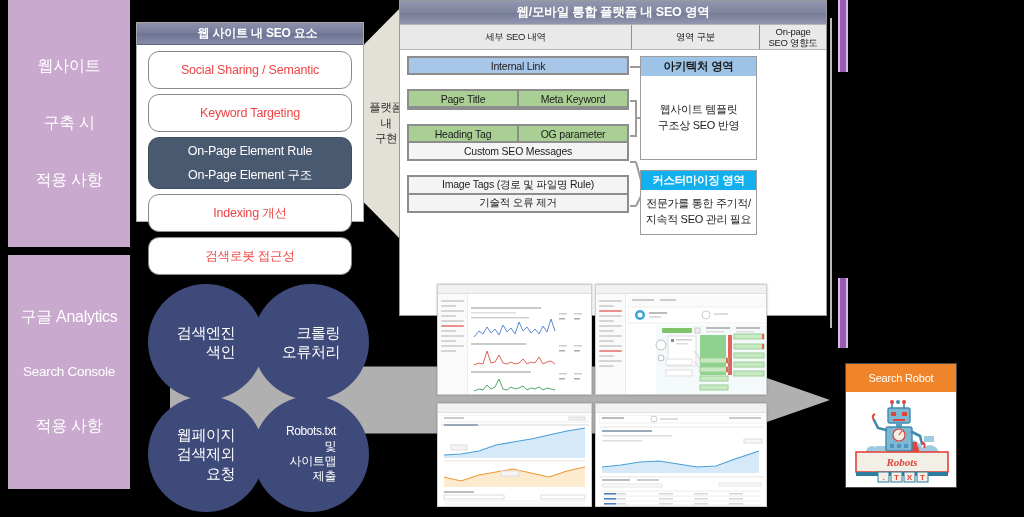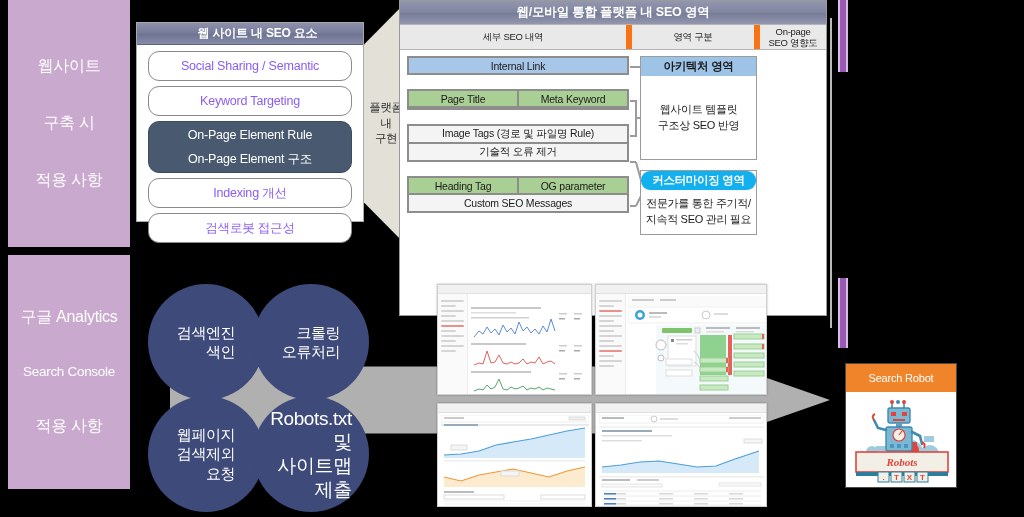--- a/index.html
+++ b/index.html
@@ -33,22 +33,22 @@
   #seo-card-header {
     height:22px; width:100%;
     background:linear-gradient(to bottom,#8c90ab 0%,#777c9b 48%,#6e7392 52%,#868ba8 100%);
     color:#fff; font-size:12px; font-weight:bold; letter-spacing:-0.2px;
     display:flex; align-items:center; justify-content:center;
     border-bottom:1px solid #5f6483;
     padding-left:15px;
   }
   #seo-list { padding:6px 11px 8px 11px; display:flex; flex-direction:column; gap:5px; }
   .seo-pill {
-    height:30px; border:1px solid #8a8a8a; border-radius:11px;
-    background:#ffffff; color:#8b5cf6; font-size:12.5px;
+    height:38px; border:1px solid #8a8a8a; border-radius:11px;
+    background:#ffffff; color:#ef4444; font-size:12.5px;
     display:flex; align-items:center; justify-content:center;
     letter-spacing:-0.2px;
   }
   .seo-pill.dark {
     background:#495a70; border:1px solid #3c4b5e; color:#ffffff;
   }
   .seo-group-dark { display:flex; flex-direction:column;
      background:#495a70; border:1px solid #3c4b5e; border-radius:11px; overflow:hidden; }
   .seo-group-dark .seo-pill.dark { border:none; border-radius:0; height:25px; }
 
@@ -69,21 +69,21 @@
     height:23px;
     background:linear-gradient(to bottom,#9296af 0%,#80859f 50%,#767b96 52%,#9296af 100%);
     color:#fff; font-size:12.5px; font-weight:bold; letter-spacing:-0.2px;
     display:flex; align-items:center; justify-content:center;
   }
   #plat-colhead { display:flex; height:26px; background:#e9e9e9;
                   border-top:1px solid #b5b5b5; border-bottom:1px solid #b5b5b5; }
   .plat-col {
     display:flex; align-items:center; justify-content:center; text-align:center;
     font-size:9.5px; color:#222; letter-spacing:-0.3px; line-height:1.2;
-    border-right:6px solid #f97316;
+    border-right:1px solid #f97316;
   }
   .plat-col:last-child { border-right:none; }
   #col-detail { width:232px; }
   #col-area   { width:128px; }
   #col-impact { width:66px; }
 
   #plat-body { position:relative; height:195px; padding:5px 4px 4px 6px; }
 
   
   #detail-col { position:absolute; left:7px; top:6px; width:222px; }
@@ -99,21 +99,21 @@
   .dcell.tall  { height:16px; }
   .dgap { height:2px; }
   sup { font-size:7px; vertical-align:super; }
 
   
   #area-col { position:absolute; left:240px; top:6px; width:117px; }
   .abox { border:1px solid #9c9c9c; background:#ffffff; margin-bottom:10px; }
   .abox-h { height:19px; display:flex; align-items:center; justify-content:center;
             font-size:11.5px; font-weight:bold; color:#1b1b1b; letter-spacing:-0.3px; }
   .abox-h.arch { background:#9dc3e6; }
-  .abox-h.cust { background:#12b0ef; color:#ffffff;border-radius:9px; }
+  .abox-h.cust { background:#12b0ef; color:#ffffff; }
   .abox-b { display:flex; align-items:center; justify-content:center; text-align:center;
             font-size:11px; color:#1b1b1b; line-height:1.45; letter-spacing:-0.3px;
             padding:4px 3px; }
   #abox-arch .abox-b { height:83px; }
   #abox-cust .abox-b { height:44px; }
 
   
   .accent-bar { width:10px; background:#9b59b6; border-left:2px solid #d7bde2;
                 border-right:2px solid #d7bde2; }
   #accent-top    { left:838px; top:0px;   height:72px; }
@@ -121,21 +121,21 @@
 
   
   #gray-rule { left:830px; top:18px; width:2px; height:310px; background:#b9b9b9; }
 
   
   .circle {
     border-radius:50%; background:#3e4a79; color:#ffffff;
     display:flex; align-items:center; justify-content:center; text-align:right;
     font-size:15px; line-height:1.3; letter-spacing:-0.4px;
   }
-  .circle.small-text { font-size:19px; line-height:1.25; }
+  .circle.small-text { font-size:12px; line-height:1.25; }
   #c1 { left:148px; top:284px; width:116px; height:116px; }
   #c2 { left:253px; top:284px; width:116px; height:116px; }
   #c3 { left:148px; top:396px; width:116px; height:116px; }
   #c4 { left:253px; top:396px; width:116px; height:116px; }
 
   
   #bigarrow {
     left:170px; top:340px; width:660px; height:120px; background:#b0b0b0;
     clip-path: polygon(0% 22%, 74% 22%, 74% 0%, 100% 50%, 74% 100%, 74% 78%, 0% 78%);
   }
@@ -229,36 +229,36 @@
         <div class="dbox">
           <div class="drow">
             <div class="dcell green">Page Title</div>
             <div class="dcell green">Meta Keyword</div>
           </div>
           <div class="dgap"></div>
         </div>
 
         <div class="dbox">
           <div class="drow">
+            <div class="dcell green">Heading Tag</div>
+            <div class="dcell green">OG parameter</div>
+          </div>
+          <div class="dgap"></div>
+          <div class="drow">
+            <div class="dcell white tall">Custom SEO Messages</div>
+          </div>
+        </div>
+
+        <div class="dbox">
+          <div class="drow">
             <div class="dcell white tall">Image Tags (경로 및 파일명 Rule)</div>
           </div>
           <div class="dgap"></div>
           <div class="drow">
             <div class="dcell white tall">기술적 오류 제거</div>
-          </div>
-        </div>
-
-        <div class="dbox">
-          <div class="drow">
-            <div class="dcell green">Heading Tag</div>
-            <div class="dcell green">OG parameter</div>
-          </div>
-          <div class="dgap"></div>
-          <div class="drow">
-            <div class="dcell white tall">Custom SEO Messages</div>
           </div>
         </div>
       </div>
 
       <svg class="abs" style="left:229px;top:4px;width:14px;height:190px;">
         <path d="M1 13 H7 V13" stroke="#9b9b9b" stroke-width="2" fill="none"></path>
         <path d="M1 47 H7 V82 H1" stroke="#9b9b9b" stroke-width="2" fill="none"></path>
         <path d="M1 108 H7 V108" stroke="#9b9b9b" stroke-width="2" fill="none"></path>
         <path d="M1 152 H7 V152" stroke="#9b9b9b" stroke-width="2" fill="none"></path>
         <path d="M7 13 L13 13" stroke="#9b9b9b" stroke-width="2"></path>

